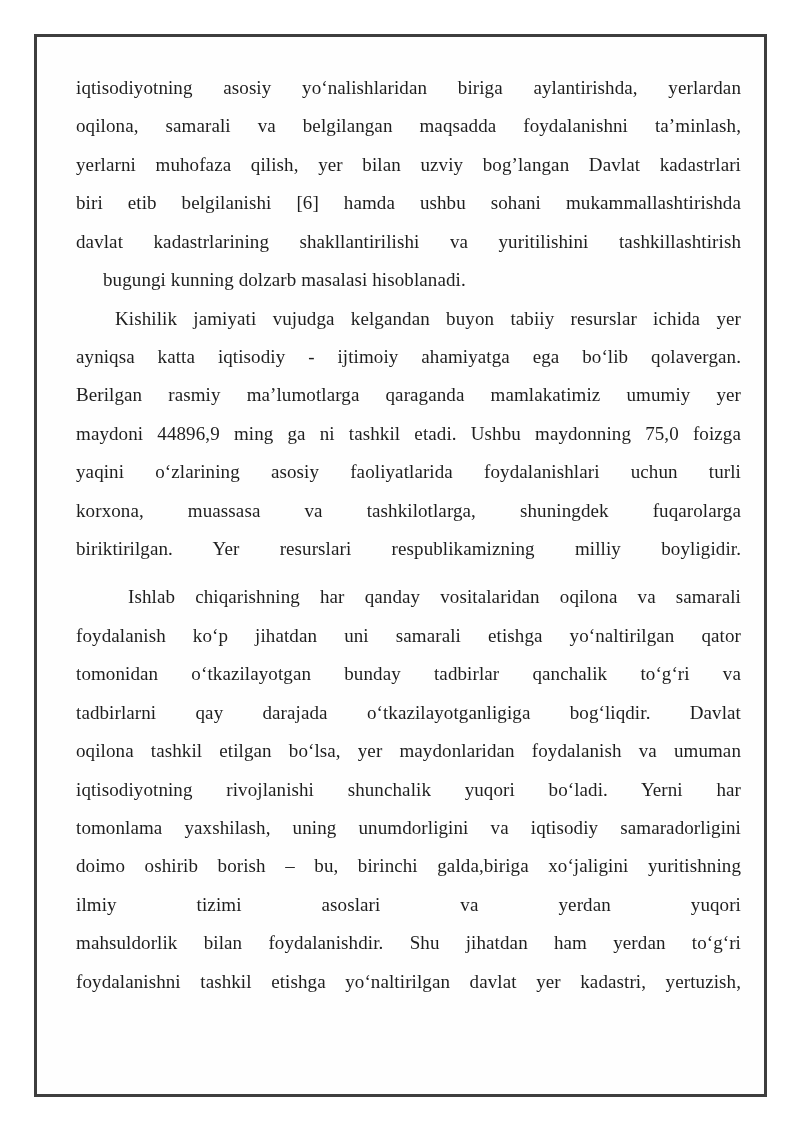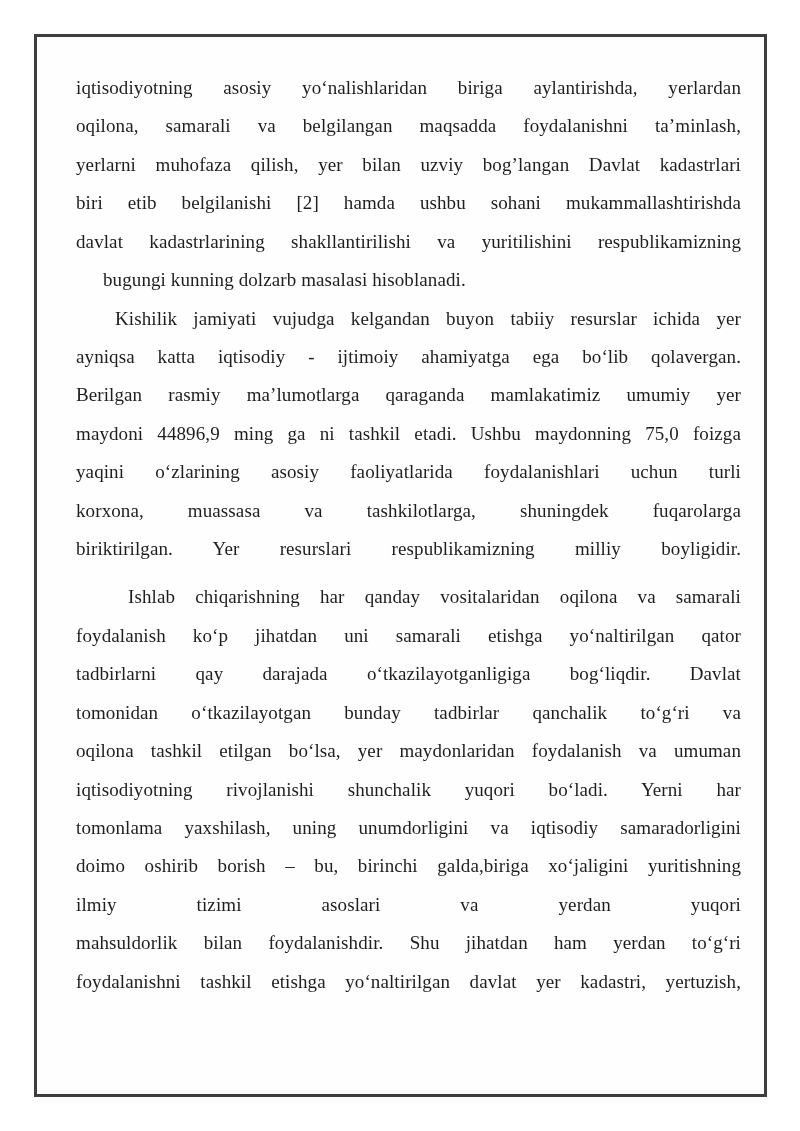--- a/index.html
+++ b/index.html
@@ -52,38 +52,38 @@
 </head>
 <body style="background: rgb(255, 255, 255);">
 
 <div class="page">
   <div class="frame" id="page-frame" style="border-color: rgb(62, 62, 62);">
     <div class="textblock" id="textblock" style="color: rgb(30, 30, 30);">
         <div class="paragraph">
           <div class="line">iqtisodiyotning asosiy yoʻnalishlaridan biriga aylantirishda, yerlardan</div>
           <div class="line">oqilona, samarali va belgilangan maqsadda foydalanishni ta’minlash,</div>
           <div class="line">yerlarni muhofaza qilish, yer bilan uzviy bog’langan Davlat kadastrlari</div>
-          <div class="line">biri etib belgilanishi [2] hamda ushbu sohani  mukammallashtirishda</div>
-          <div class="line">davlat  kadastrlarining shakllantirilishi va yuritilishini respublikamizning</div>
+          <div class="line">biri etib belgilanishi [6] hamda ushbu sohani  mukammallashtirishda</div>
+          <div class="line">davlat  kadastrlarining shakllantirilishi va yuritilishini tashkillashtirish</div>
           <div class="line align-left">bugungi kunning dolzarb masalasi hisoblanadi.</div>
         </div>
         <div class="paragraph">
           <div class="line" style="text-indent: 39px;">Kishilik jamiyati vujudga kelgandan buyon tabiiy resurslar ichida yer</div>
           <div class="line">ayniqsa katta iqtisodiy - ijtimoiy ahamiyatga ega boʻlib qolavergan.</div>
           <div class="line">Berilgan rasmiy ma’lumotlarga qaraganda mamlakatimiz umumiy yer</div>
           <div class="line">maydoni 44896,9 ming ga ni tashkil etadi. Ushbu maydonning 75,0 foizga</div>
           <div class="line">yaqini oʻzlarining asosiy faoliyatlarida foydalanishlari uchun turli</div>
           <div class="line">korxona, muassasa va tashkilotlarga, shuningdek fuqarolarga</div>
           <div class="line">biriktirilgan. Yer resurslari respublikamizning milliy boyligidir.</div>
         </div>
         <div class="paragraph">
           <div class="line" style="text-indent: 52px; margin-top: 10px;">Ishlab chiqarishning har qanday vositalaridan oqilona va samarali</div>
           <div class="line">foydalanish koʻp jihatdan uni samarali etishga yoʻnaltirilgan qator</div>
+          <div class="line">tomonidan oʻtkazilayotgan bunday tadbirlar qanchalik toʻgʻri va</div>
           <div class="line">tadbirlarni qay darajada oʻtkazilayotganligiga bogʻliqdir. Davlat</div>
-          <div class="line">tomonidan oʻtkazilayotgan bunday tadbirlar qanchalik toʻgʻri va</div>
           <div class="line">oqilona tashkil etilgan boʻlsa, yer maydonlaridan foydalanish va umuman</div>
           <div class="line">iqtisodiyotning rivojlanishi shunchalik yuqori boʻladi. Yerni har</div>
           <div class="line">tomonlama yaxshilash, uning unumdorligini va iqtisodiy samaradorligini</div>
           <div class="line">doimo oshirib borish – bu, birinchi galda,biriga xoʻjaligini yuritishning</div>
           <div class="line">ilmiy tizimi asoslari va yerdan yuqori</div>
           <div class="line">mahsuldorlik bilan foydalanishdir. Shu jihatdan ham yerdan toʻgʻri</div>
           <div class="line">foydalanishni tashkil etishga yoʻnaltirilgan davlat yer kadastri, yertuzish,</div>
         </div>
       </div>
   </div>

